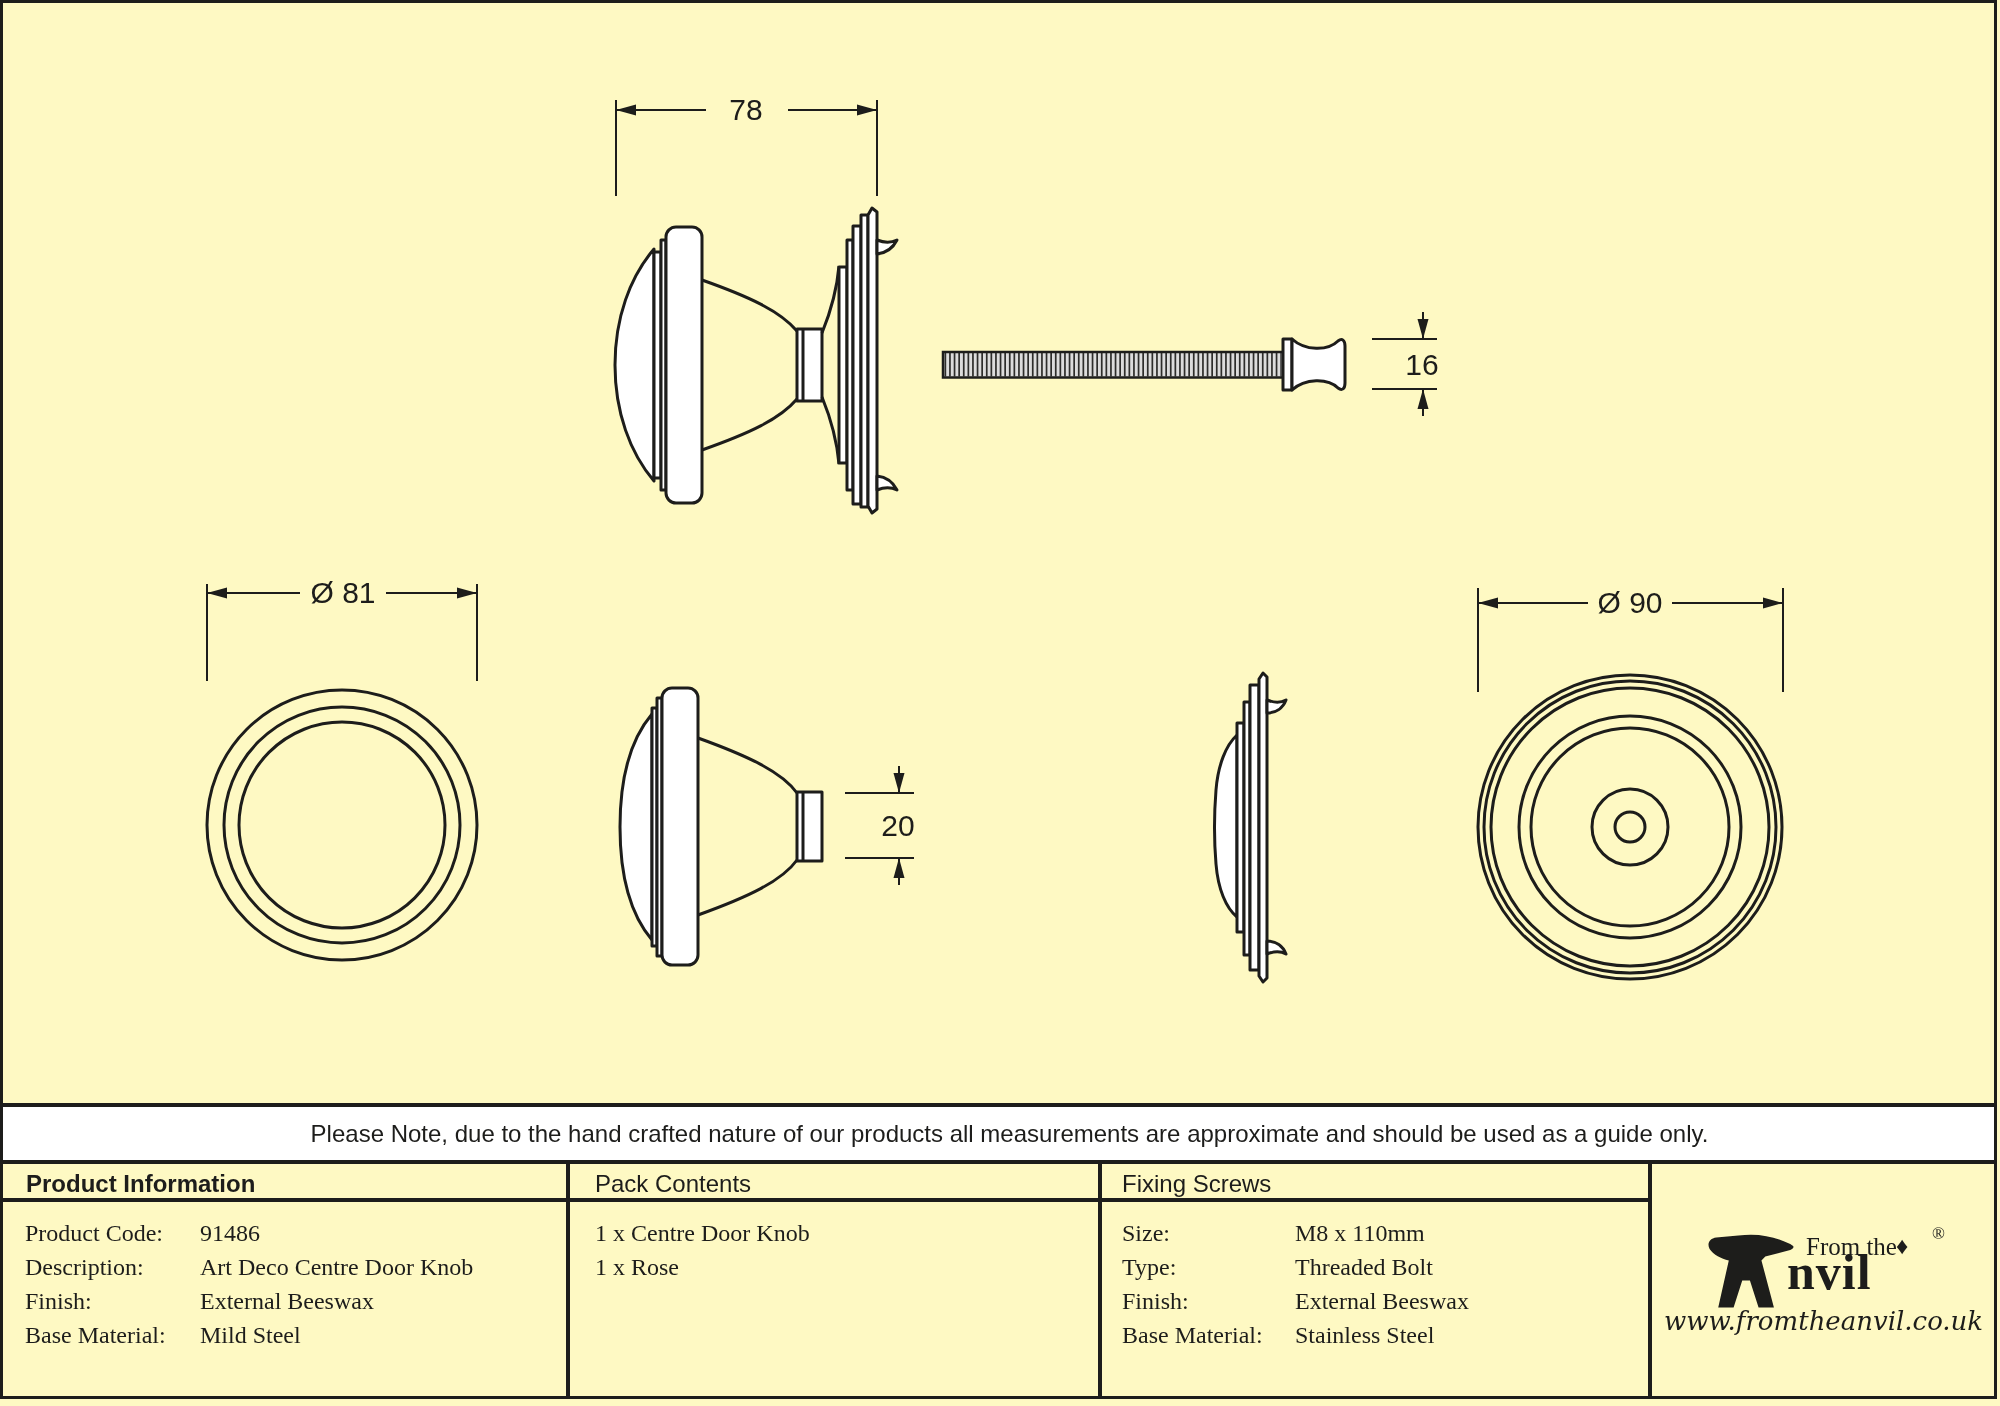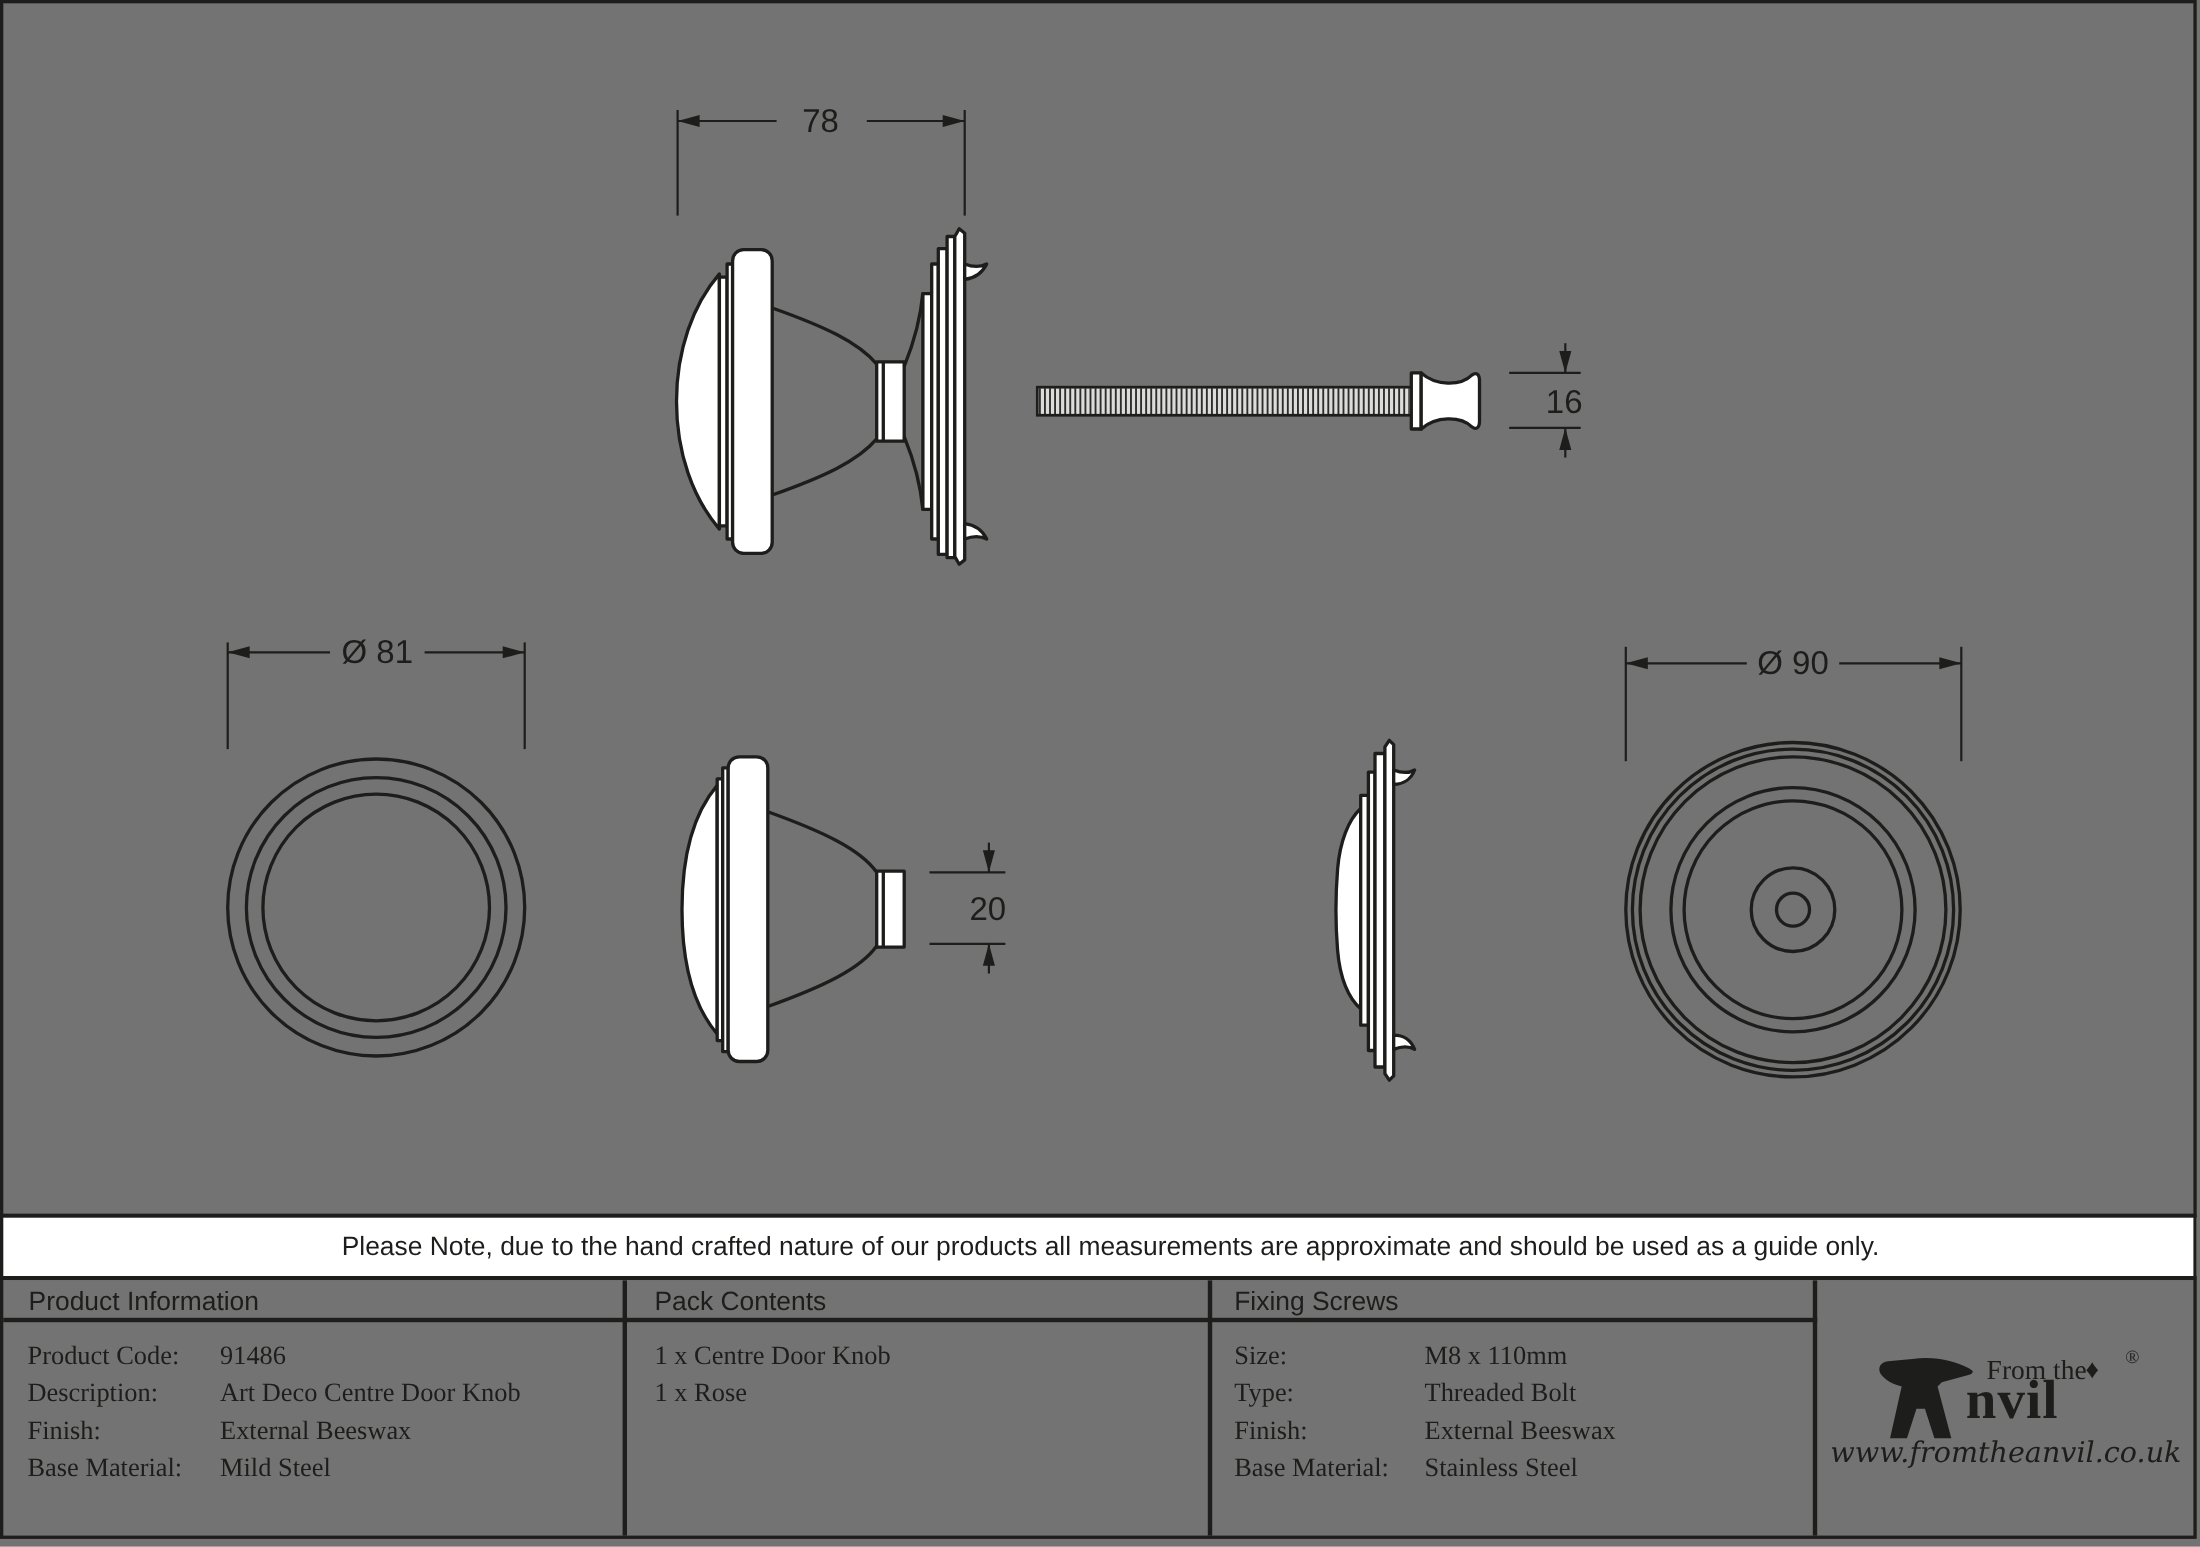--- a/index.html
+++ b/index.html
@@ -1,40 +1,40 @@
 <!DOCTYPE html>
 <html><head>
 <meta charset="utf-8">
 <style>
   * { margin:0; padding:0; box-sizing:border-box; }
   html,body { background:#ffffff; }
   body { width:2000px; height:1406px; position:relative; overflow:hidden;
          font-family:"Liberation Sans", sans-serif; color:#1d1d1b; }
-  #page { position:absolute; left:0; top:0; width:2000px; height:1406px; background:#737373; }
+  #page { position:absolute; left:0; top:0; width:2000px; height:1406px; background:#fef9c3; }
 
   
   .frame { position:absolute; left:0; top:0; width:1997px; height:1399px;
            border:3px solid #1d1d1b; }
 
   
   .drawing { position:absolute; left:0; top:0; width:2000px; height:1103px; }
 
   
   .note-band { position:absolute; left:0; top:1103px; width:1997px; height:61px;
                border-top:4px solid #1d1d1b; border-bottom:4px solid #1d1d1b;
                display:flex; align-items:center; padding-left:22px;
                font-size:24px; background:#fff;justify-content:center; }
 
   
   .vdiv { position:absolute; top:1164px; height:232px; width:4px; background:#1d1d1b; }
   .vdiv.v1 { left:566px; } .vdiv.v2 { left:1098px; } .vdiv.v3 { left:1648px; }
   .hline-header { position:absolute; left:3px; top:1198px; width:1649px; height:4px; background:#1d1d1b; }
 
   .th { position:absolute; top:1170px; font-size:24px; white-space:nowrap; }
-  .th.c1 { left:26px; } .th.c2 { left:595px; } .th.c3 { left:1122px; }
+  .th.c1 { left:26px;font-weight:bold; } .th.c2 { left:595px; } .th.c3 { left:1122px; }
 
   .cell-rows { position:absolute; top:1216px; font-size:24px; }
   .cell-rows.c1 { left:25px; width:530px; }
   .cell-rows.c2 { left:595px; width:490px; }
   .cell-rows.c3 { left:1122px; width:515px; }
   .row { display:flex; height:34px; align-items:center; white-space:nowrap;font-family:Liberation Serif, serif; }
   .row .lbl { flex:0 0 175px; }
   .cell-rows.c3 .row .lbl { flex:0 0 173px; }
 
   

